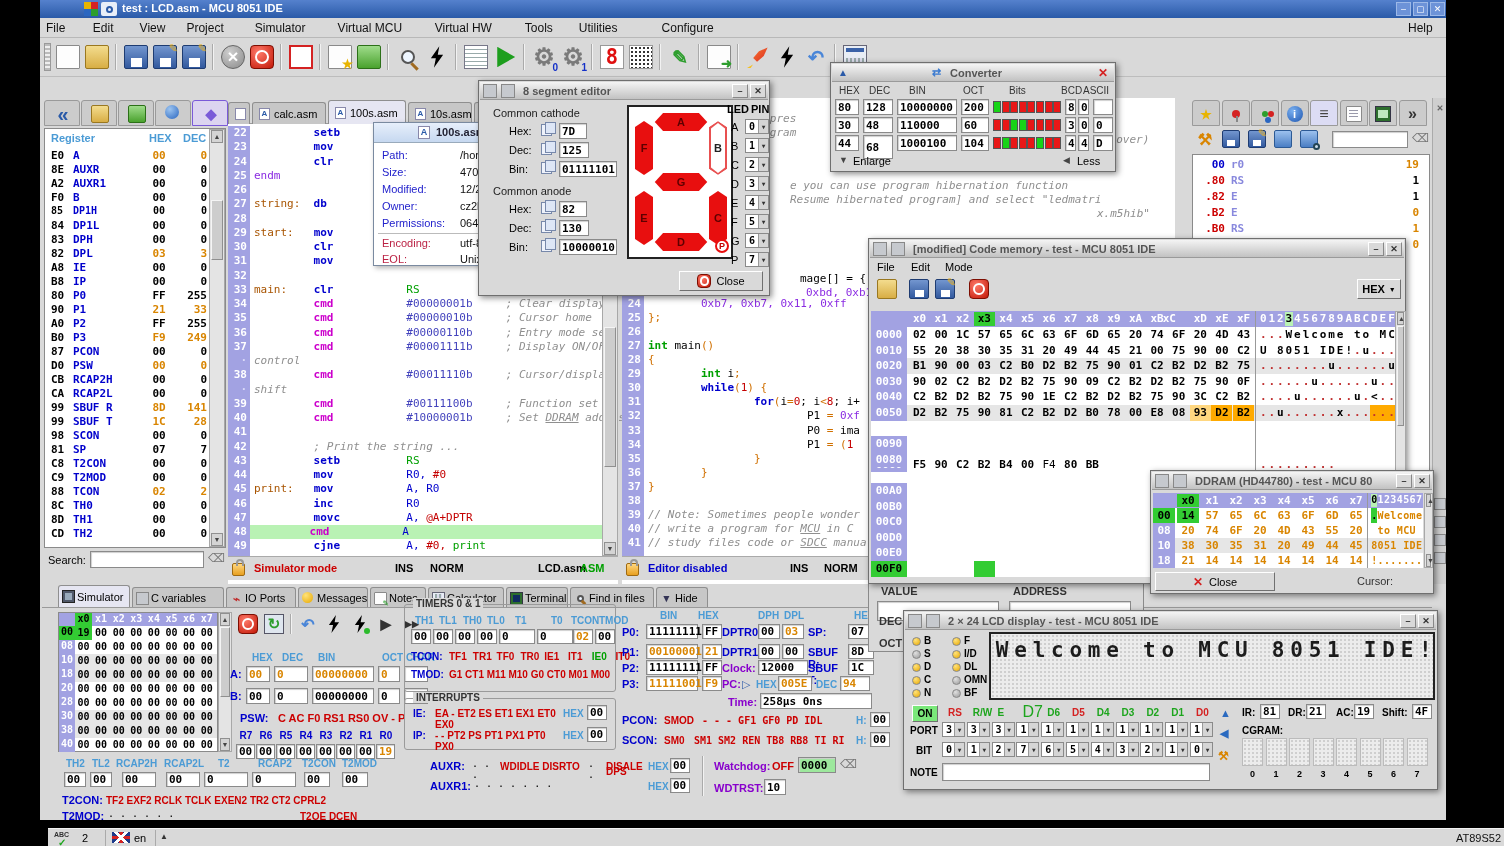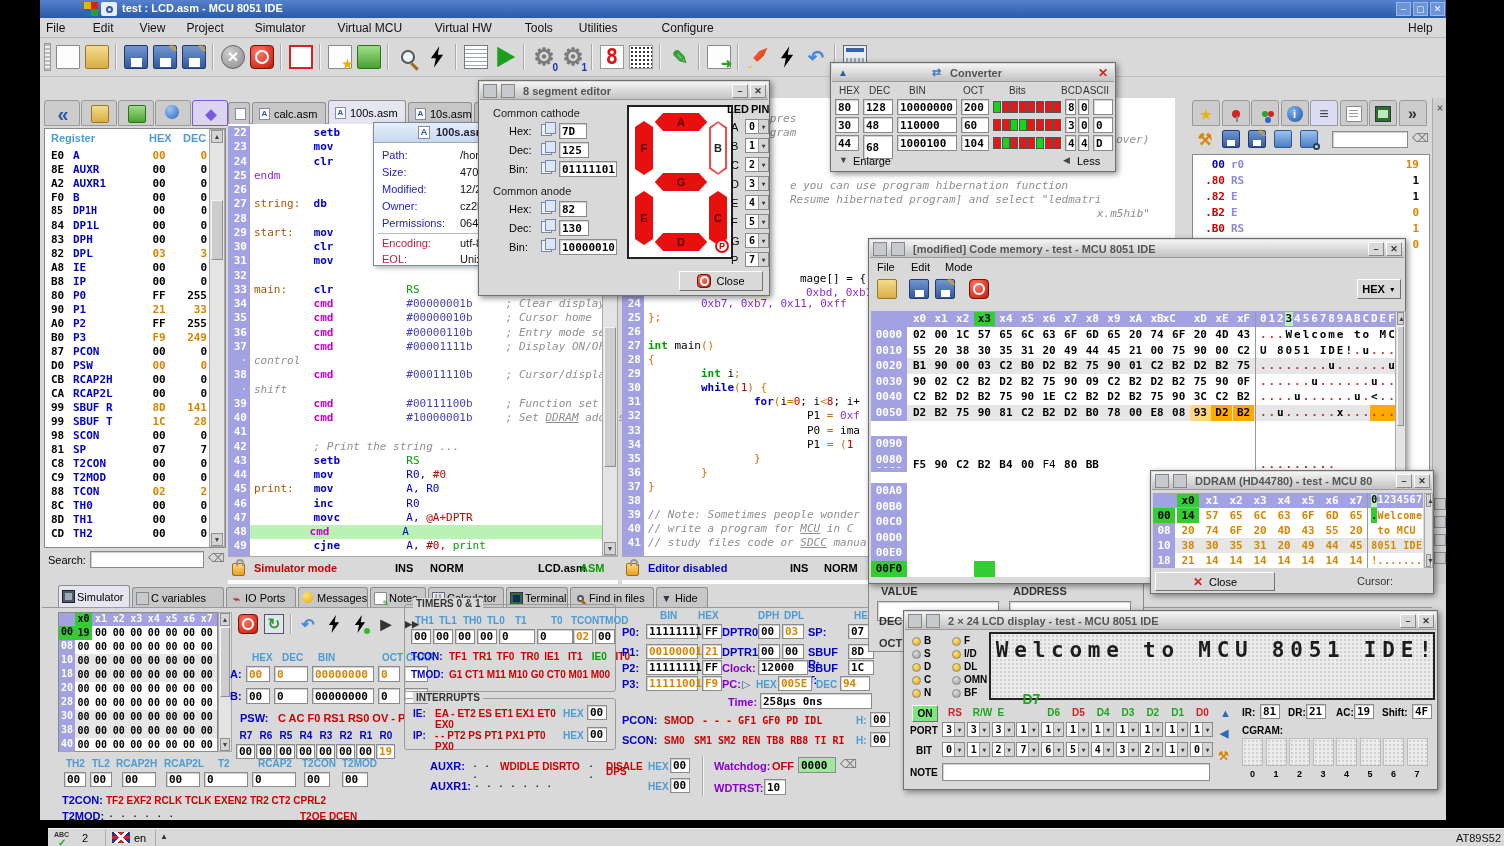--- a/index.html
+++ b/index.html
@@ -1687,21 +1687,21 @@
         <div class="lcdcell" style="position: absolute; left: 388.4px; top: 34px; width: 18.4px; height: 28px; line-height: 28px;"> </div>
         <div class="lcdcell" style="position: absolute; left: 406.8px; top: 34px; width: 18.4px; height: 28px; line-height: 28px;"> </div>
         <div class="lcdcell" style="position: absolute; left: 425.2px; top: 34px; width: 18.4px; height: 28px; line-height: 28px;"> </div>
       </div>
       <div class="btn3d" style="position: absolute; left: 8px; top: 94px; width: 26px; height: 17px; background: rgb(122, 232, 122);">
         <span style="font-size: 10px; font-weight: bold;">ON</span>
       </div>
       <div style="position: absolute; left: 44px; top: 96px; width: 24px; height: 12px; font-size: 10px; font-weight: bold; color: rgb(212, 34, 34);">RS</div>
       <div style="position: absolute; left: 68.8px; top: 96px; width: 24px; height: 12px; font-size: 10px; font-weight: bold; color: rgb(29, 165, 29);">R/W</div>
       <div style="position: absolute; left: 93.6px; top: 96px; width: 24px; height: 12px; font-size: 10px; font-weight: bold; color: rgb(29, 165, 29);">E</div>
-      <div style="position: absolute; left: 118.4px; top: 80px; width: 24px; height: 12px; font-size: 14px; font-weight: bold; color: rgb(29, 165, 29);">D7</div>
+      <div style="position: absolute; left: 118.4px; top: 92px; width: 24px; height: 12px; font-size: 16px; font-weight: normal; color: rgb(29, 165, 29);">D7</div>
       <div style="position: absolute; left: 143.2px; top: 96px; width: 24px; height: 12px; font-size: 10px; font-weight: bold; color: rgb(29, 165, 29);">D6</div>
       <div style="position: absolute; left: 168px; top: 96px; width: 24px; height: 12px; font-size: 10px; font-weight: bold; color: rgb(212, 34, 34);">D5</div>
       <div style="position: absolute; left: 192.8px; top: 96px; width: 24px; height: 12px; font-size: 10px; font-weight: bold; color: rgb(29, 165, 29);">D4</div>
       <div style="position: absolute; left: 217.6px; top: 96px; width: 24px; height: 12px; font-size: 10px; font-weight: bold; color: rgb(29, 165, 29);">D3</div>
       <div style="position: absolute; left: 242.4px; top: 96px; width: 24px; height: 12px; font-size: 10px; font-weight: bold; color: rgb(29, 165, 29);">D2</div>
       <div style="position: absolute; left: 267.2px; top: 96px; width: 24px; height: 12px; font-size: 10px; font-weight: bold; color: rgb(29, 165, 29);">D1</div>
       <div style="position: absolute; left: 292px; top: 96px; width: 24px; height: 12px; font-size: 10px; font-weight: bold; color: rgb(212, 34, 34);">D0</div>
       <div style="position: absolute; left: 6px; top: 114px; width: 30px; height: 12px; font-size: 10px; font-weight: bold;">PORT</div>
       <div style="position: absolute; left: 12px; top: 134px; width: 24px; height: 12px; font-size: 10px; font-weight: bold;">BIT</div>
       <div class="dd" style="position: absolute; left: 38px; top: 111px; width: 23px; height: 15px;">

